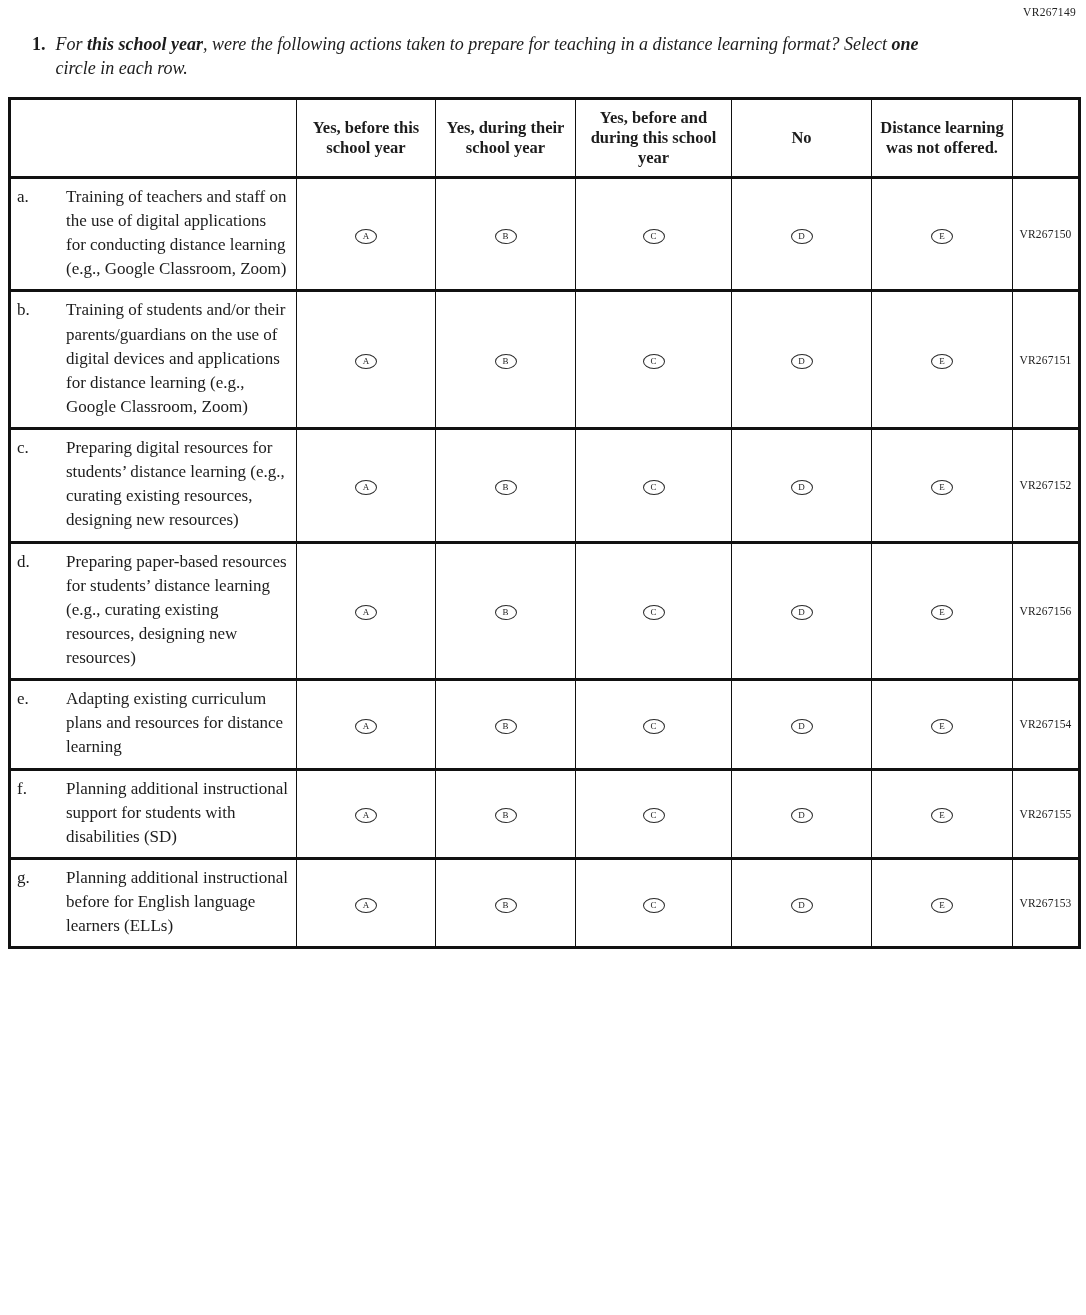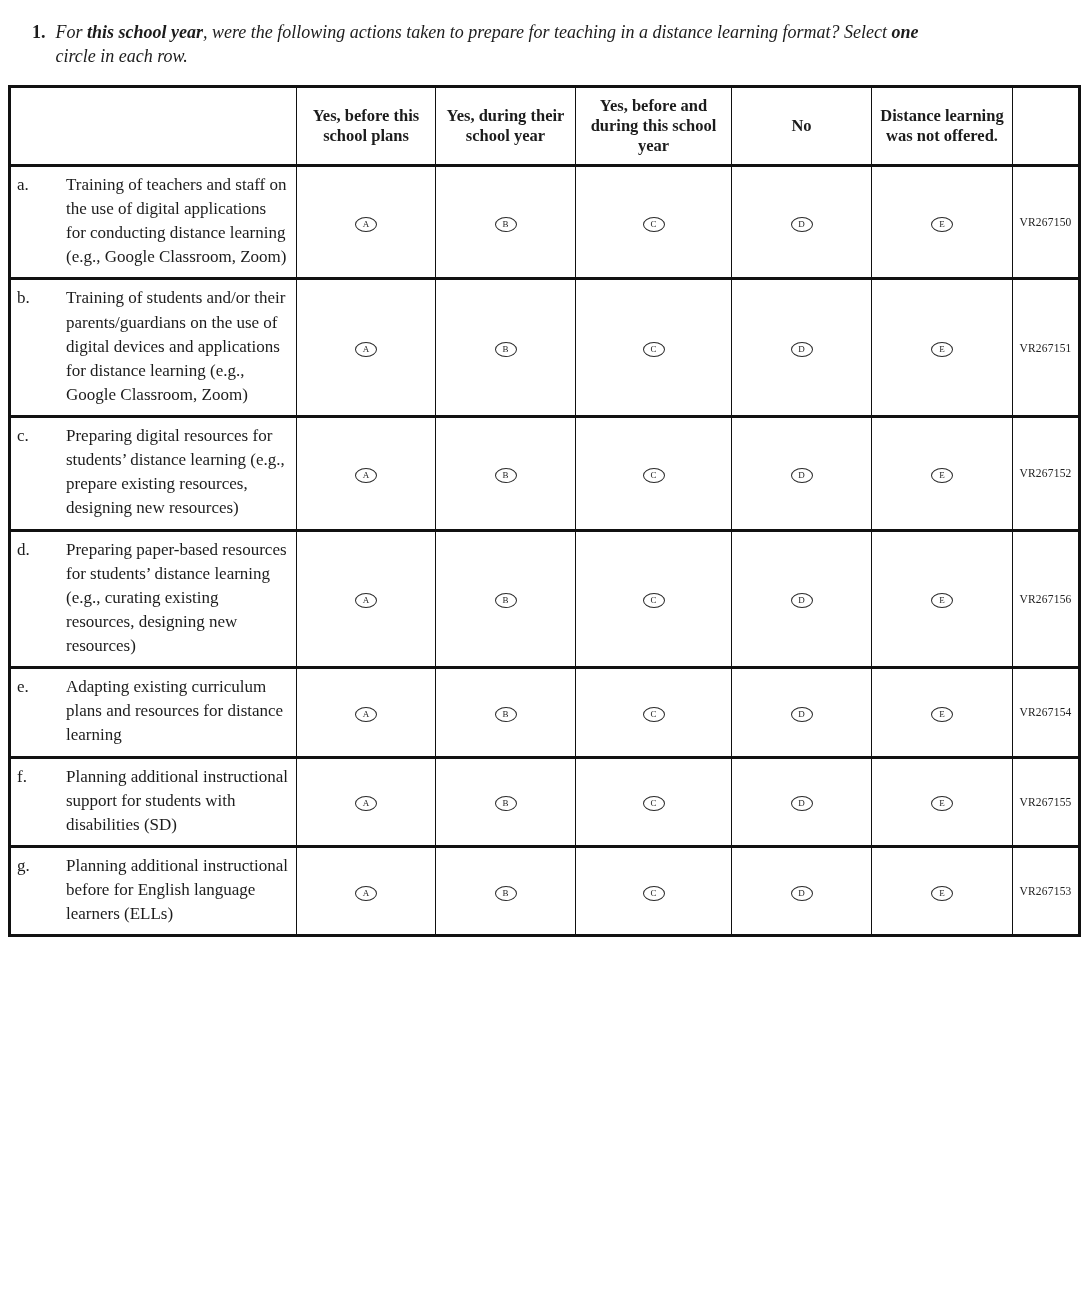--- a/index.html
+++ b/index.html
@@ -96,40 +96,41 @@
     padding: 2px 2px;
     color: #222;
     margin-left: 12px;
   }
 </style>
 </head>
 <body>
 
 <div class="page">
 
+  <div class="form-code">VR267149</div>
 
   <div class="question">
     <span class="qnum">1.</span>
     <span class="qtext"><span>For </span><b>this school year</b><span>, were the following actions taken to prepare for teaching in a distance learning format? Select </span><b>one</b><span> circle in each row.</span></span>
   </div>
 
   <table class="grid">
     <colgroup>
       <col style="width:287px">
       <col style="width:139px">
       <col style="width:140px">
       <col style="width:156px">
       <col style="width:140px">
       <col style="width:141px">
       <col style="width:67px">
     </colgroup>
     <thead>
       <tr>
         <th class="blank-header"></th>
-        <th class="opt-header">Yes, before this school plans</th>
+        <th class="opt-header">Yes, before this school year</th>
         <th class="opt-header">Yes, during their school year</th>
         <th class="opt-header">Yes, before and during this school year</th>
         <th class="opt-header">No</th>
         <th class="opt-header">Distance learning was not offered.</th>
         <th class="blank-header"></th>
       </tr>
     </thead>
     <tbody>
         <tr>
     <td class="label-cell">
@@ -156,21 +157,21 @@
     <td class="bubble-cell"><span class="bubble">B</span></td>
     <td class="bubble-cell"><span class="bubble">C</span></td>
     <td class="bubble-cell"><span class="bubble">D</span></td>
     <td class="bubble-cell"><span class="bubble">E</span></td>
     <td class="code-cell"><span>VR267151</span></td>
   </tr>
         <tr>
     <td class="label-cell">
       <div class="label-wrap">
         <span class="row-letter">c.</span>
-        <span class="row-label">Preparing digital resources for students’ distance learning (e.g., prepare existing resources, designing new resources)</span>
+        <span class="row-label">Preparing digital resources for students’ distance learning (e.g., curating existing resources, designing new resources)</span>
       </div>
     </td>
     <td class="bubble-cell"><span class="bubble">A</span></td>
     <td class="bubble-cell"><span class="bubble">B</span></td>
     <td class="bubble-cell"><span class="bubble">C</span></td>
     <td class="bubble-cell"><span class="bubble">D</span></td>
     <td class="bubble-cell"><span class="bubble">E</span></td>
     <td class="code-cell"><span>VR267152</span></td>
   </tr>
         <tr>

